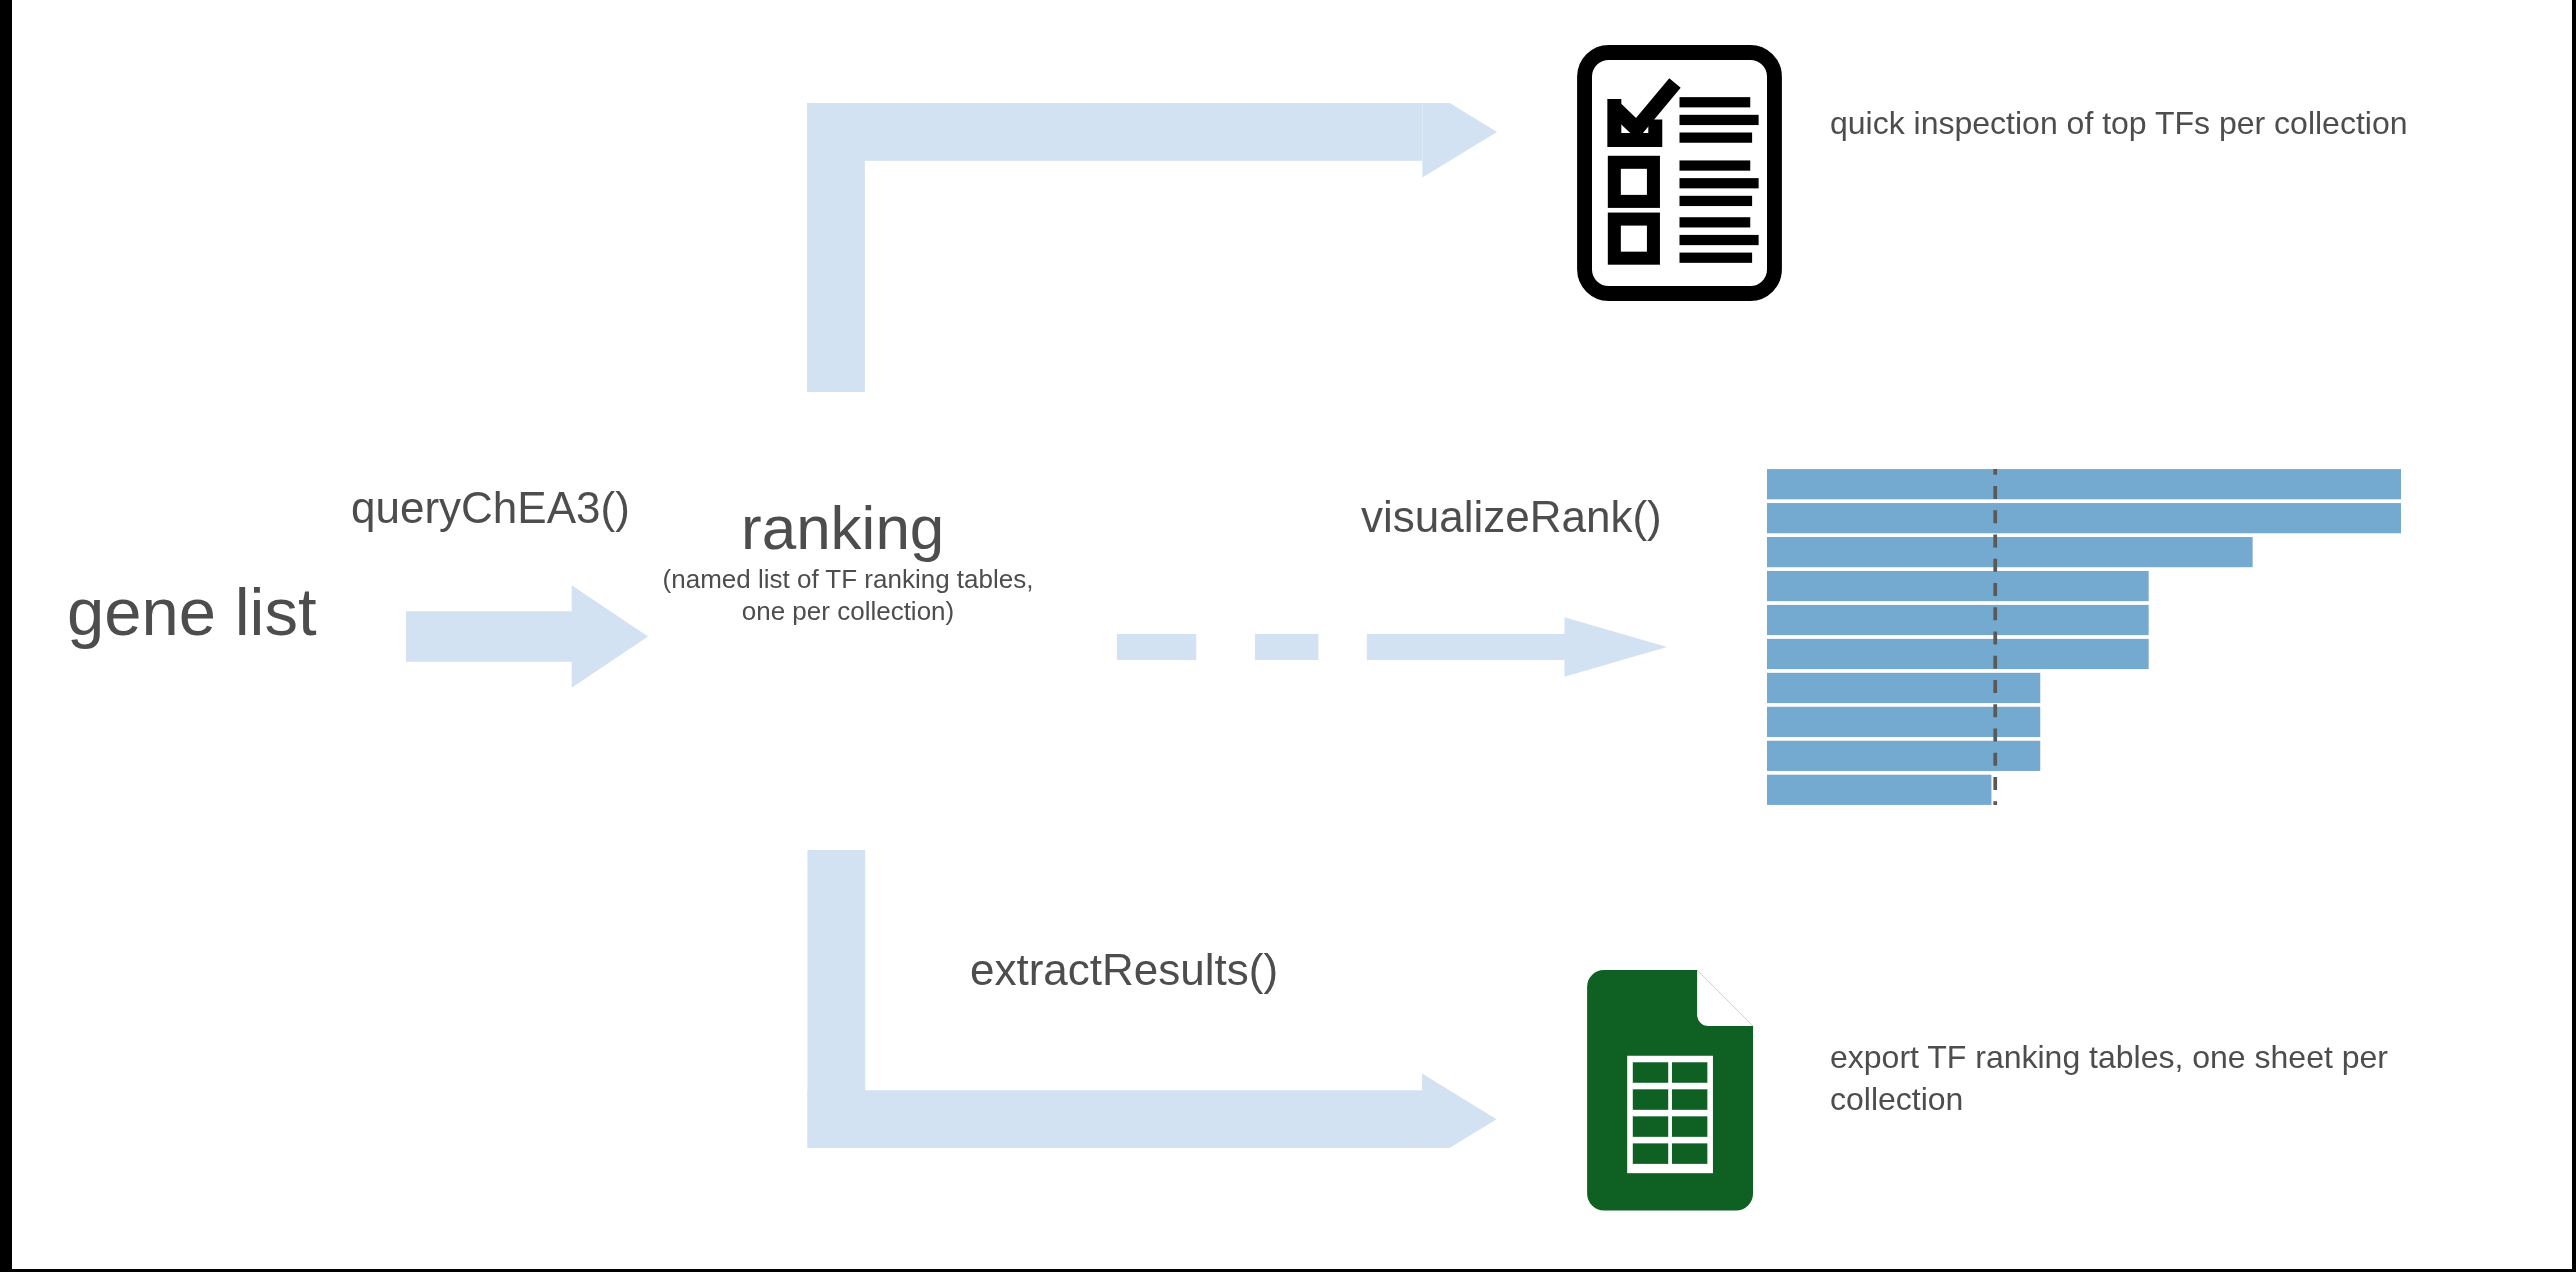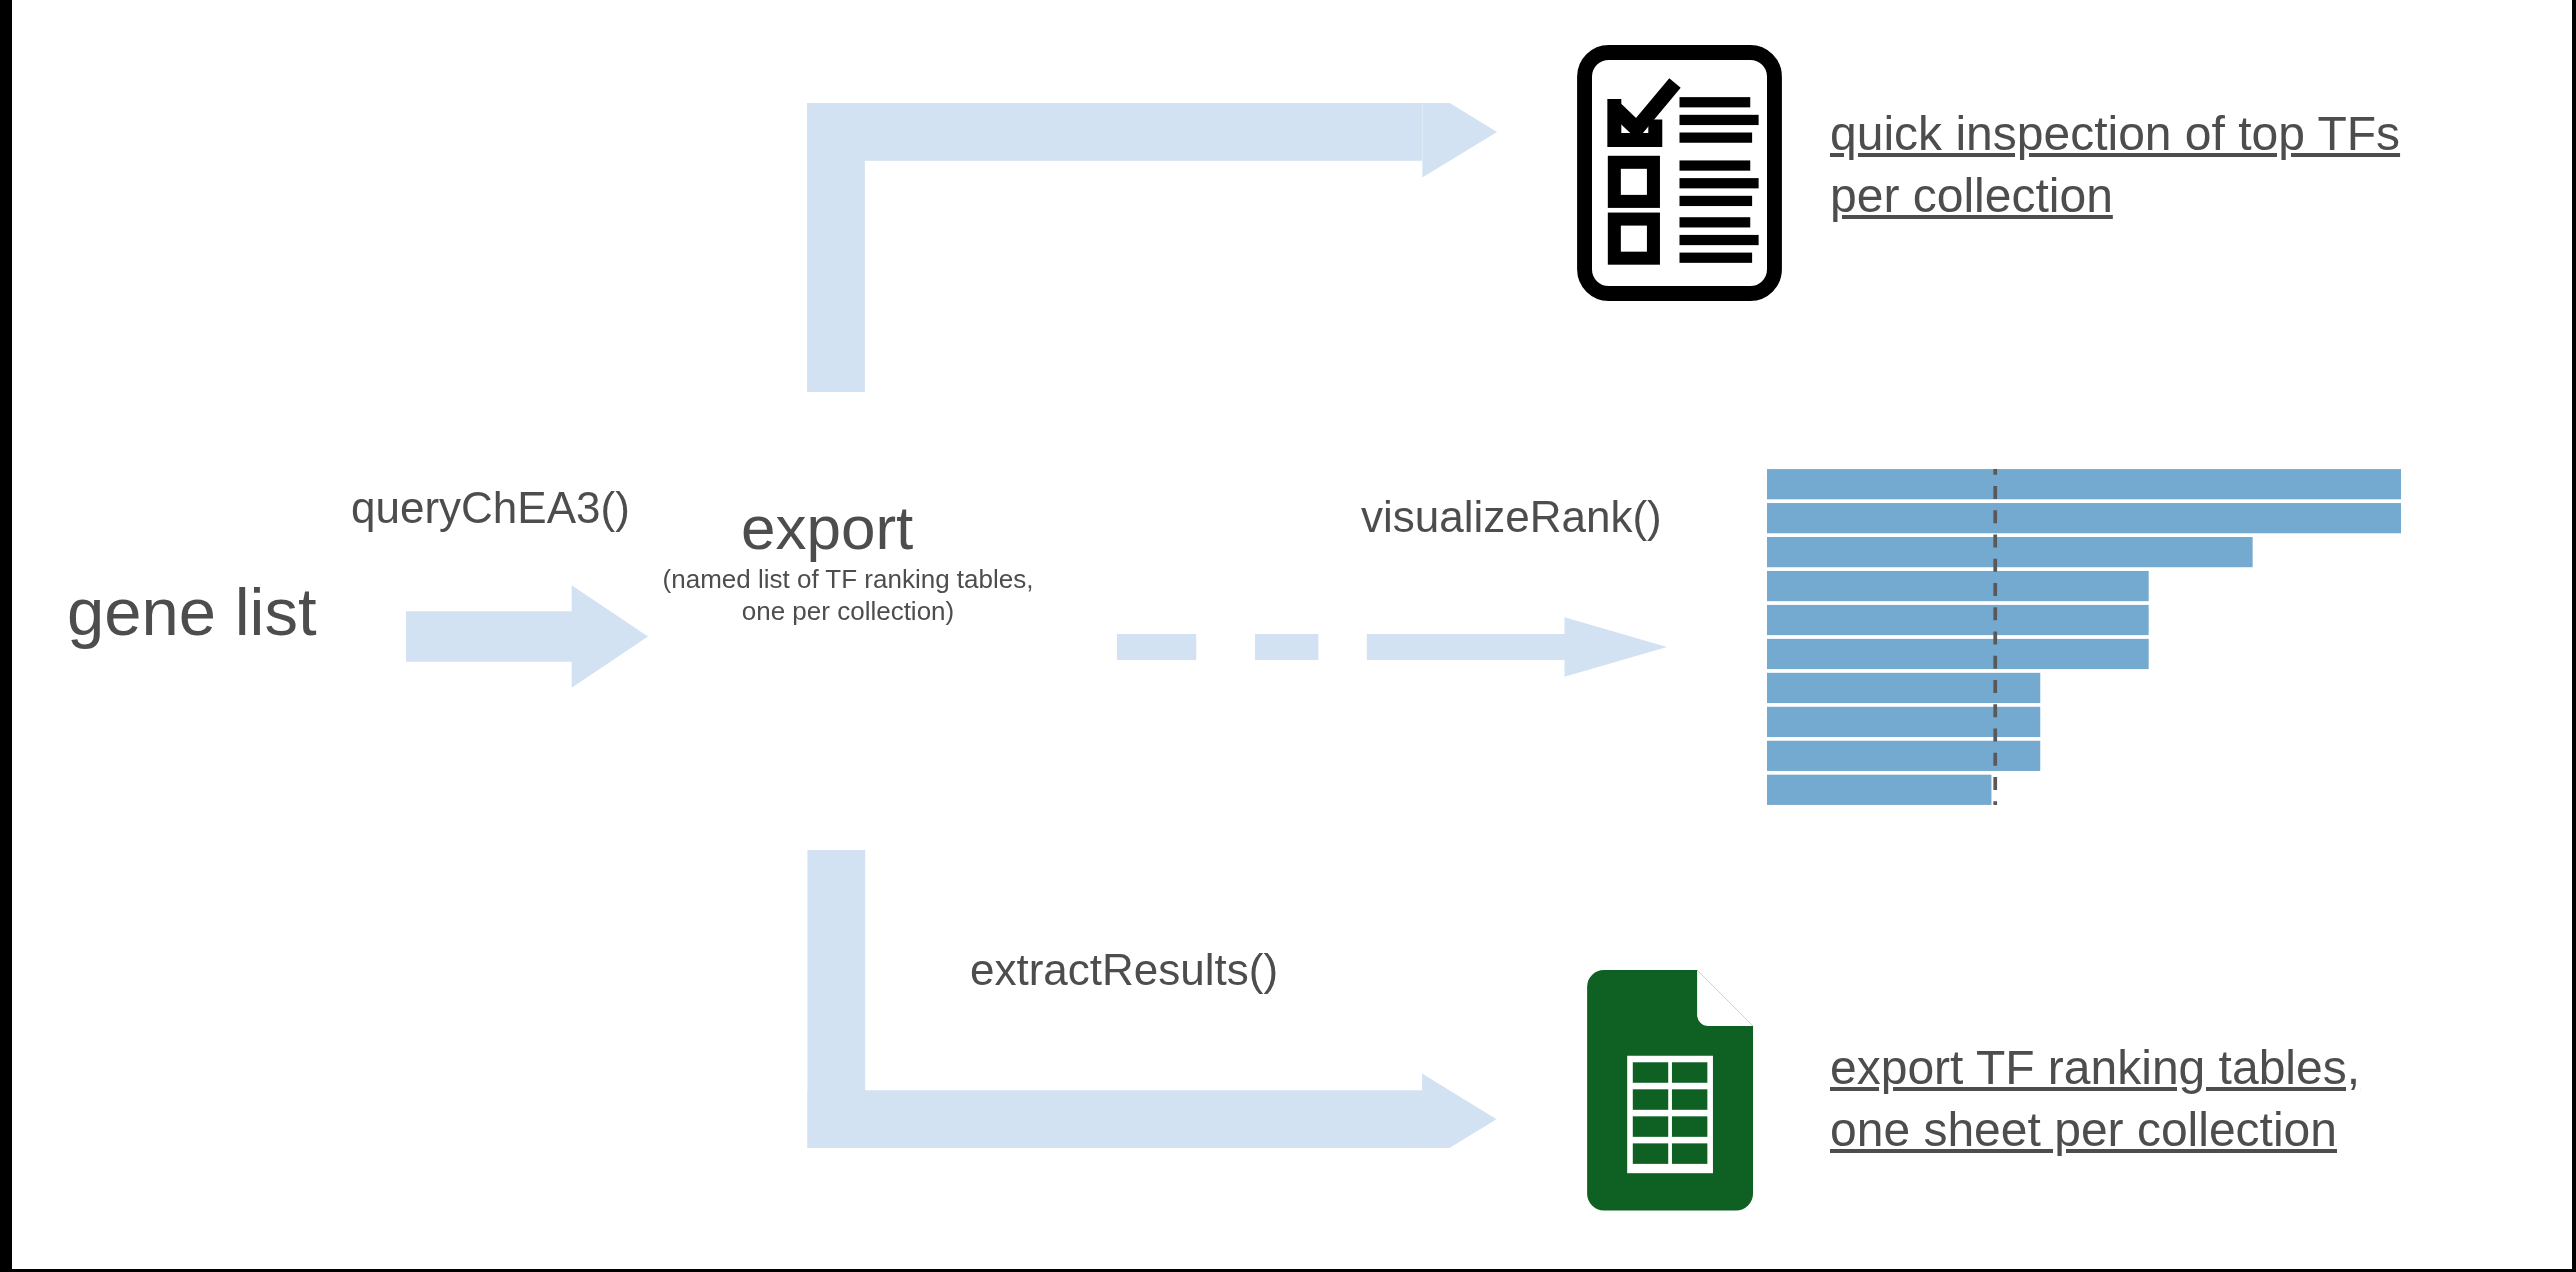--- a/index.html
+++ b/index.html
@@ -66,25 +66,24 @@
   }
   .t-fn {
     font-size: 44px;
   }
   .t-query  { left: 331px; top: 482px; margin-left: 20px; }
   .t-display{ left: 960px; top: 241px; }
   .t-visual { left: 1329px; top: 491px; margin-left: 32px; }
   .t-extract{ left: 970px; top: 944px; }
 
   .t-cap {
-    font-size: 48px;
+    font-size: 32px;
     white-space: normal;
     width: 597px;
     line-height: 1.30;
-    text-decoration: underline;
   }
   .t-cap-top    { left: 1830px; top: 103px; }
   .t-cap-bottom { left: 1830px; top: 1037px; }
 
   
   .arrow-blue { position: absolute; }
   .arrow-blue svg { display: block; }
 </style>
 </head>
 <body>
@@ -96,21 +95,21 @@
   <div class="frame-bottom"></div>
 
   <div class="arrow-blue" style="left:406px; top:585px;">
     <svg width="242" height="103" viewBox="0 0 260 110" aria-hidden="true">
       <polygon points="0,28 178,28 178,0 260,55 178,110 178,82 0,82" fill="#d3e2f2"></polygon>
     </svg>
   </div>
   <div class="txt t-fn t-query">queryChEA3()</div>
 
   <div class="txt t-gene">gene list</div>
-  <div class="txt t-results">export</div>
+  <div class="txt t-results">ranking</div>
   <div class="txt t-results-sub">(named list of
 TF ranking tables,
 one per collection)</div>
 
   <div class="arrow-blue" style="left:807px; top:103px;">
     <svg width="690" height="289" viewBox="0 0 740 310" aria-hidden="true">
       <polygon points="0,310 0,0 660,0 660,-28 660,0 660,0 660,0 660,0 660,0 660,0 660,0 660,0 660,0 660,0 660,0 660,0 660,0 660,0 660,0 660,0 660,0 660,0 660,0 660,0 660,0 660,0 660,0 660,0 660,0 660,0 660,0 660,0 660,0 660,0 660,0 660,0 660,0 660,0 660,0 660,0 660,0 660,0 660,0 660,0 660,0 660,0 660,0 660,0 660,0 660,0 660,0 660,0 660,0 660,0 660,0 660,0 660,0 660,0 660,0 660,0 660,0 660,0 660,0 660,0 660,0 660,0 660,0 660,0 660,0 660,0 660,0 660,0 660,0 660,0 660,0 660,0 660,0 660,0 660,0 660,0 660,0 660,0 660,0 660,0 660,0 660,0 660,0 660,0 660,0 660,0 660,0 660,0 660,0 660,0 660,0 660,0 660,0 660,0 660,0 660,0 660,0 660,0 660,0 660,0 660,0 660,0 660,0 660,0 660,0 660,0 660,0 660,0 660,0 660,0 660,0 660,0 660,0 660,0 660,0 660,0 660,0 660,0 660,0 660,0 660,0 660,0 660,0 660,0 660,0 660,0 660,0 660,0 660,0 660,0 660,0 660,0 660,0 660,0 660,0 660,0 660,0 660,0 660,0 660,0 660,0 660,0 660,0 660,0 660,0 660,0 660,0 660,0 660,0 660,0 660,0 660,0 660,0 660,0 660,0 660,0 660,0 660,0 660,0 660,0 660,0 660,0 660,0 660,0 660,0 660,0 660,0 660,0 660,0 660,0 660,0 660,0 660,0 660,0 660,0 660,0 660,0 660,0 660,0 660,0 660,0 660,0 660,0 660,0 660,0 660,0 660,0 660,0 660,0 660,0 660,0 660,0 660,0 660,0 660,0 660,0 660,0 660,0 660,0 660,0 660,0 660,0 660,0 660,0 660,0 660,0" fill="none"></polygon>
       <path d="M 0,310 L 0,0 L 655,0 L 655,-18 L 655,0 Z" fill="none"></path>
 
       <rect x="0" y="0" width="62" height="310" fill="#d3e2f2"></rect>

